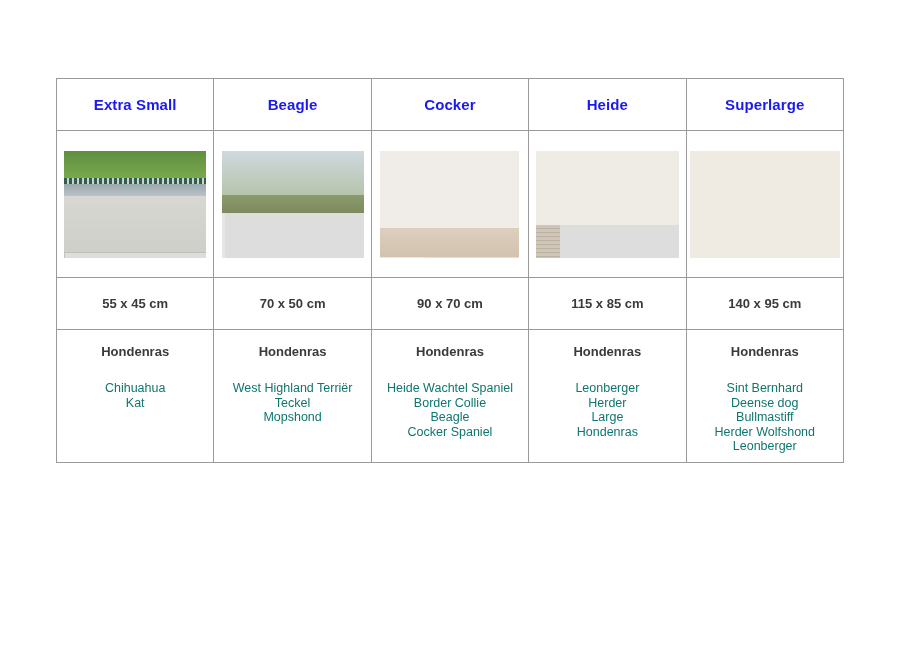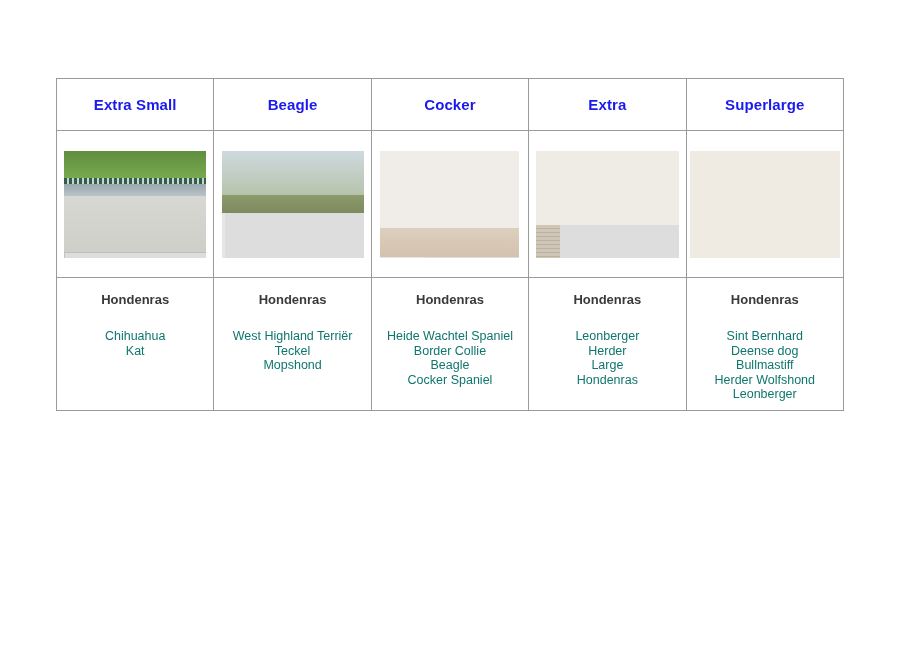--- a/index.html
+++ b/index.html
@@ -106,21 +106,21 @@
       <td>
         <div class="hdr-label">Extra Small</div>
       </td>
       <td>
         <div class="hdr-label">Beagle</div>
       </td>
       <td>
         <div class="hdr-label">Cocker</div>
       </td>
       <td>
-        <div class="hdr-label">Extra</div>
+        <div class="hdr-label">Heide</div>
       </td>
       <td>
         <div class="hdr-label">Superlarge</div>
       </td>
     </tr>
 
     <tr class="img-row">
       <td>
         <div class="photo-wrap">
           <div class="photo p1" title="Grey-green dog bed with cat, garden view through window">
@@ -170,20 +170,37 @@
       <td>
         <div class="photo-wrap">
           <div class="photo p5" title="Dark brown leather dog bed with St Bernard and bright windows">
             <div class="wall5"></div>
 
           </div>
         </div>
       </td>
     </tr>
 
+    <tr class="dim-row">
+      <td>
+        <div class="dim-label">55 x 45 cm</div>
+      </td>
+      <td>
+        <div class="dim-label">70 x 50 cm</div>
+      </td>
+      <td>
+        <div class="dim-label">90 x 70 cm</div>
+      </td>
+      <td>
+        <div class="dim-label">115 x 85 cm</div>
+      </td>
+      <td>
+        <div class="dim-label">140 x 95 cm</div>
+      </td>
+    </tr>
 
     <tr class="breed-row">
       <td>
         <div class="breed-title">Hondenras</div>
         <ul class="breed-list">
           <li>Chihuahua</li>
           <li>Kat</li>
         </ul>
       </td>
       <td>

